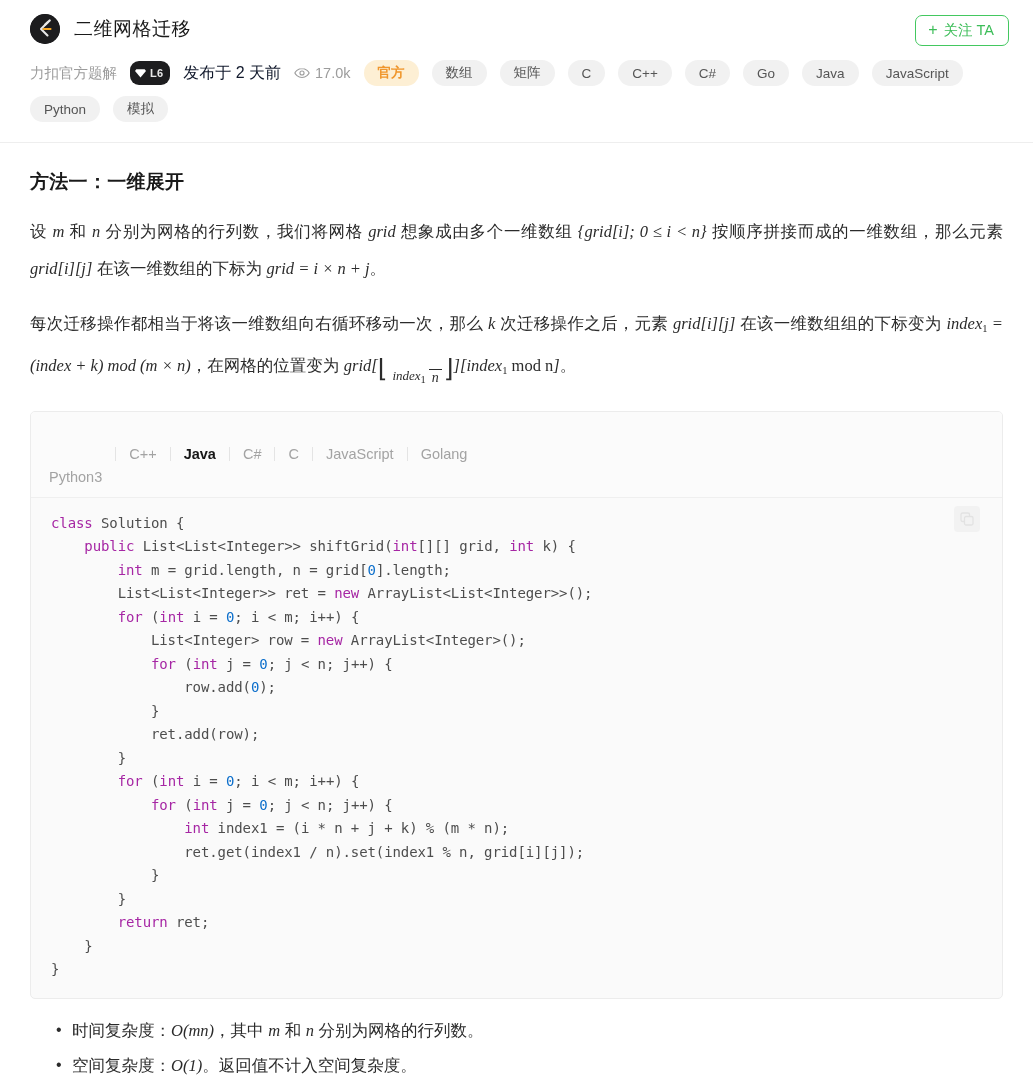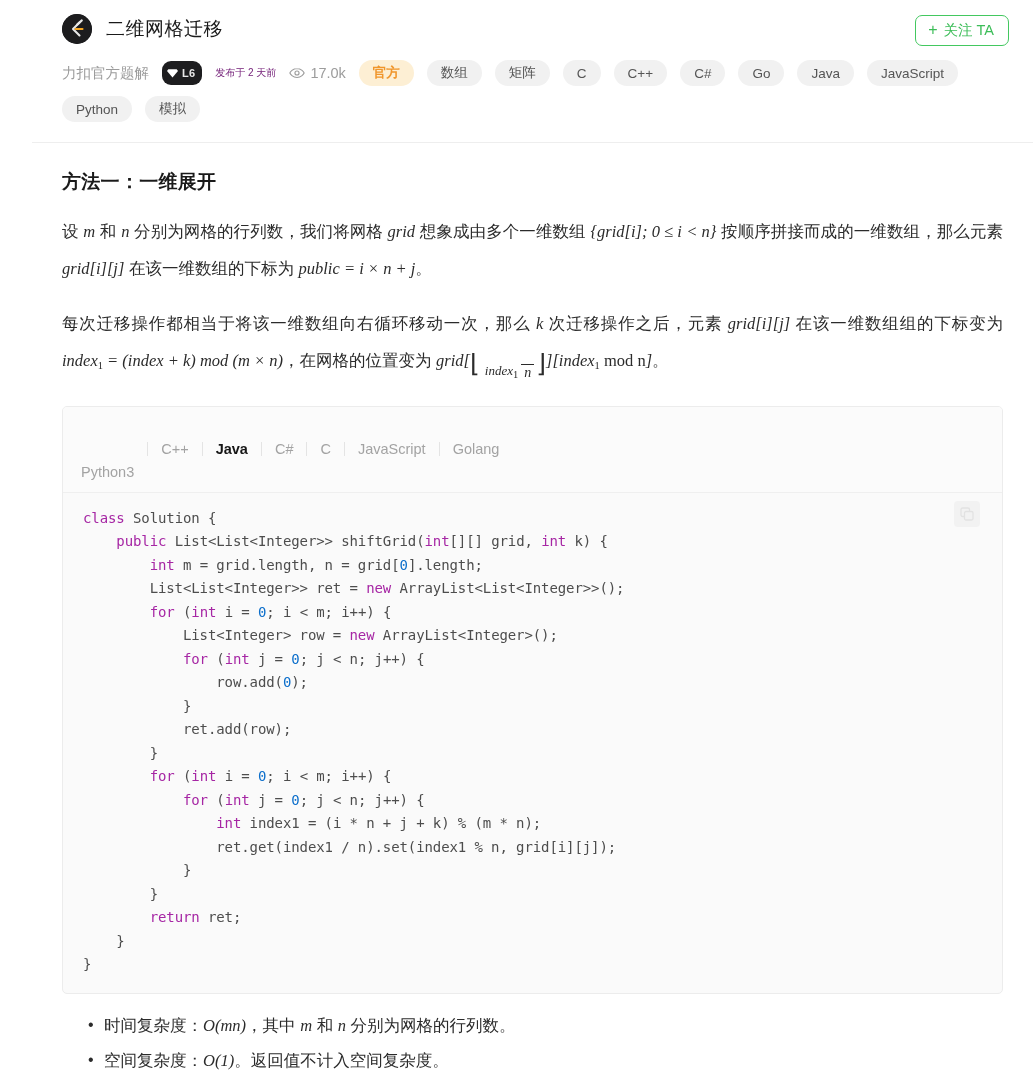--- a/index.html
+++ b/index.html
@@ -5,21 +5,21 @@
   * { box-sizing: border-box; }
   html, body { margin: 0; padding: 0; }
   body {
     width: 1033px;
     height: 1076px;
     background: #ffffff;
     font-family: "Liberation Sans", "DejaVu Sans", sans-serif;
     color: #262626;
     overflow: hidden;
   }
-  .page { position: relative; width: 1033px; height: 1076px; padding-left: 32px; }
+  .page { position: relative; width: 1033px; height: 1076px; }
 
   
   .header { padding: 14px 30px 0 30px; }
   .title-row { display: flex; align-items: center; }
   .avatar {
     width: 30px; height: 30px; border-radius: 50%;
     background: #1c1c1e;
     display: flex; align-items: center; justify-content: center;
     flex: 0 0 auto; position: relative;
     overflow: hidden;
@@ -46,21 +46,21 @@
   }
   .meta-author { font-size: 14.5px; color: #9c9c9c; }
   .lvl-badge {
     display: inline-flex; align-items: center; gap: 3px;
     background: #1d1d1f; border-radius: 9px; padding: 2px 7px 2px 4px;
     height: 24px;
   }
   .lvl-badge .lvl-text {
     font-size: 11px; font-weight: 700; color: #e8e8e8; letter-spacing: .2px;
   }
-  .meta-date { font-size: 10px; color: #701a75; }
+  .meta-date { font-size: 16px; color: #0f172a; }
   .meta-views {
     font-size: 14.5px; color: #9c9c9c; display: inline-flex;
     align-items: center; gap: 5px;
   }
   .tag {
     display: inline-flex; align-items: center; justify-content: center;
     background: #f1f1f1; color: #555; border-radius: 13px;
     padding: 0 14px; height: 26px; font-size: 13.5px; white-space: nowrap;
   }
   .tag.official { background: #fdefd4; color: #f0962c; font-weight: 700; }
@@ -191,21 +191,21 @@
     <span class="tag">模拟</span>
   </div>
 
   <div class="divider"></div>
 
   <div class="article">
 
     <div class="h-method">方法一：一维展开</div>
 
     <p class="para">
-      <span>设 </span><span class="mi">m</span><span> 和 </span><span class="mi">n</span><span> 分别为网格的行列数，我们将网格 </span><span class="mi">grid</span><span> 想象成由多个一维数组 </span><span class="mi">{grid[i]; 0 ≤ i &lt; n}</span><span> 按顺序拼接而成的一维数组，那么元素 </span><span class="mi">grid[i][j]</span><span> 在该一维数组的下标为 </span><span class="mi">public = i × n + j</span><span>。</span>
+      <span>设 </span><span class="mi">m</span><span> 和 </span><span class="mi">n</span><span> 分别为网格的行列数，我们将网格 </span><span class="mi">grid</span><span> 想象成由多个一维数组 </span><span class="mi">{grid[i]; 0 ≤ i &lt; n}</span><span> 按顺序拼接而成的一维数组，那么元素 </span><span class="mi">grid[i][j]</span><span> 在该一维数组的下标为 </span><span class="mi">grid = i × n + j</span><span>。</span>
     </p>
 
     <p class="para">
       <span>每次迁移操作都相当于将该一维数组向右循环移动一次，那么 </span><span class="mi">k</span><span> 次迁移操作之后，元素 </span><span class="mi">grid[i][j]</span><span> 在该一维数组组的下标变为 </span><span class="mi">index</span><span class="sub mrm">1</span><span class="mi"> = (index + k) mod (m × n)</span><span>，在网格的位置变为 </span><span class="mi">grid[</span><span class="brk">⌊</span><span class="mfrac">
           <span class="num mi"><span>index</span><span class="sub mrm">1</span></span>
           <span class="den mi">n</span>
         </span><span class="brk">⌋</span><span class="mi">][</span><span class="mi">index</span><span class="sub mrm">1</span><span class="mrm"> mod n</span><span class="mi">]</span><span>。</span>
     </p>
 
     <div class="code-card">

